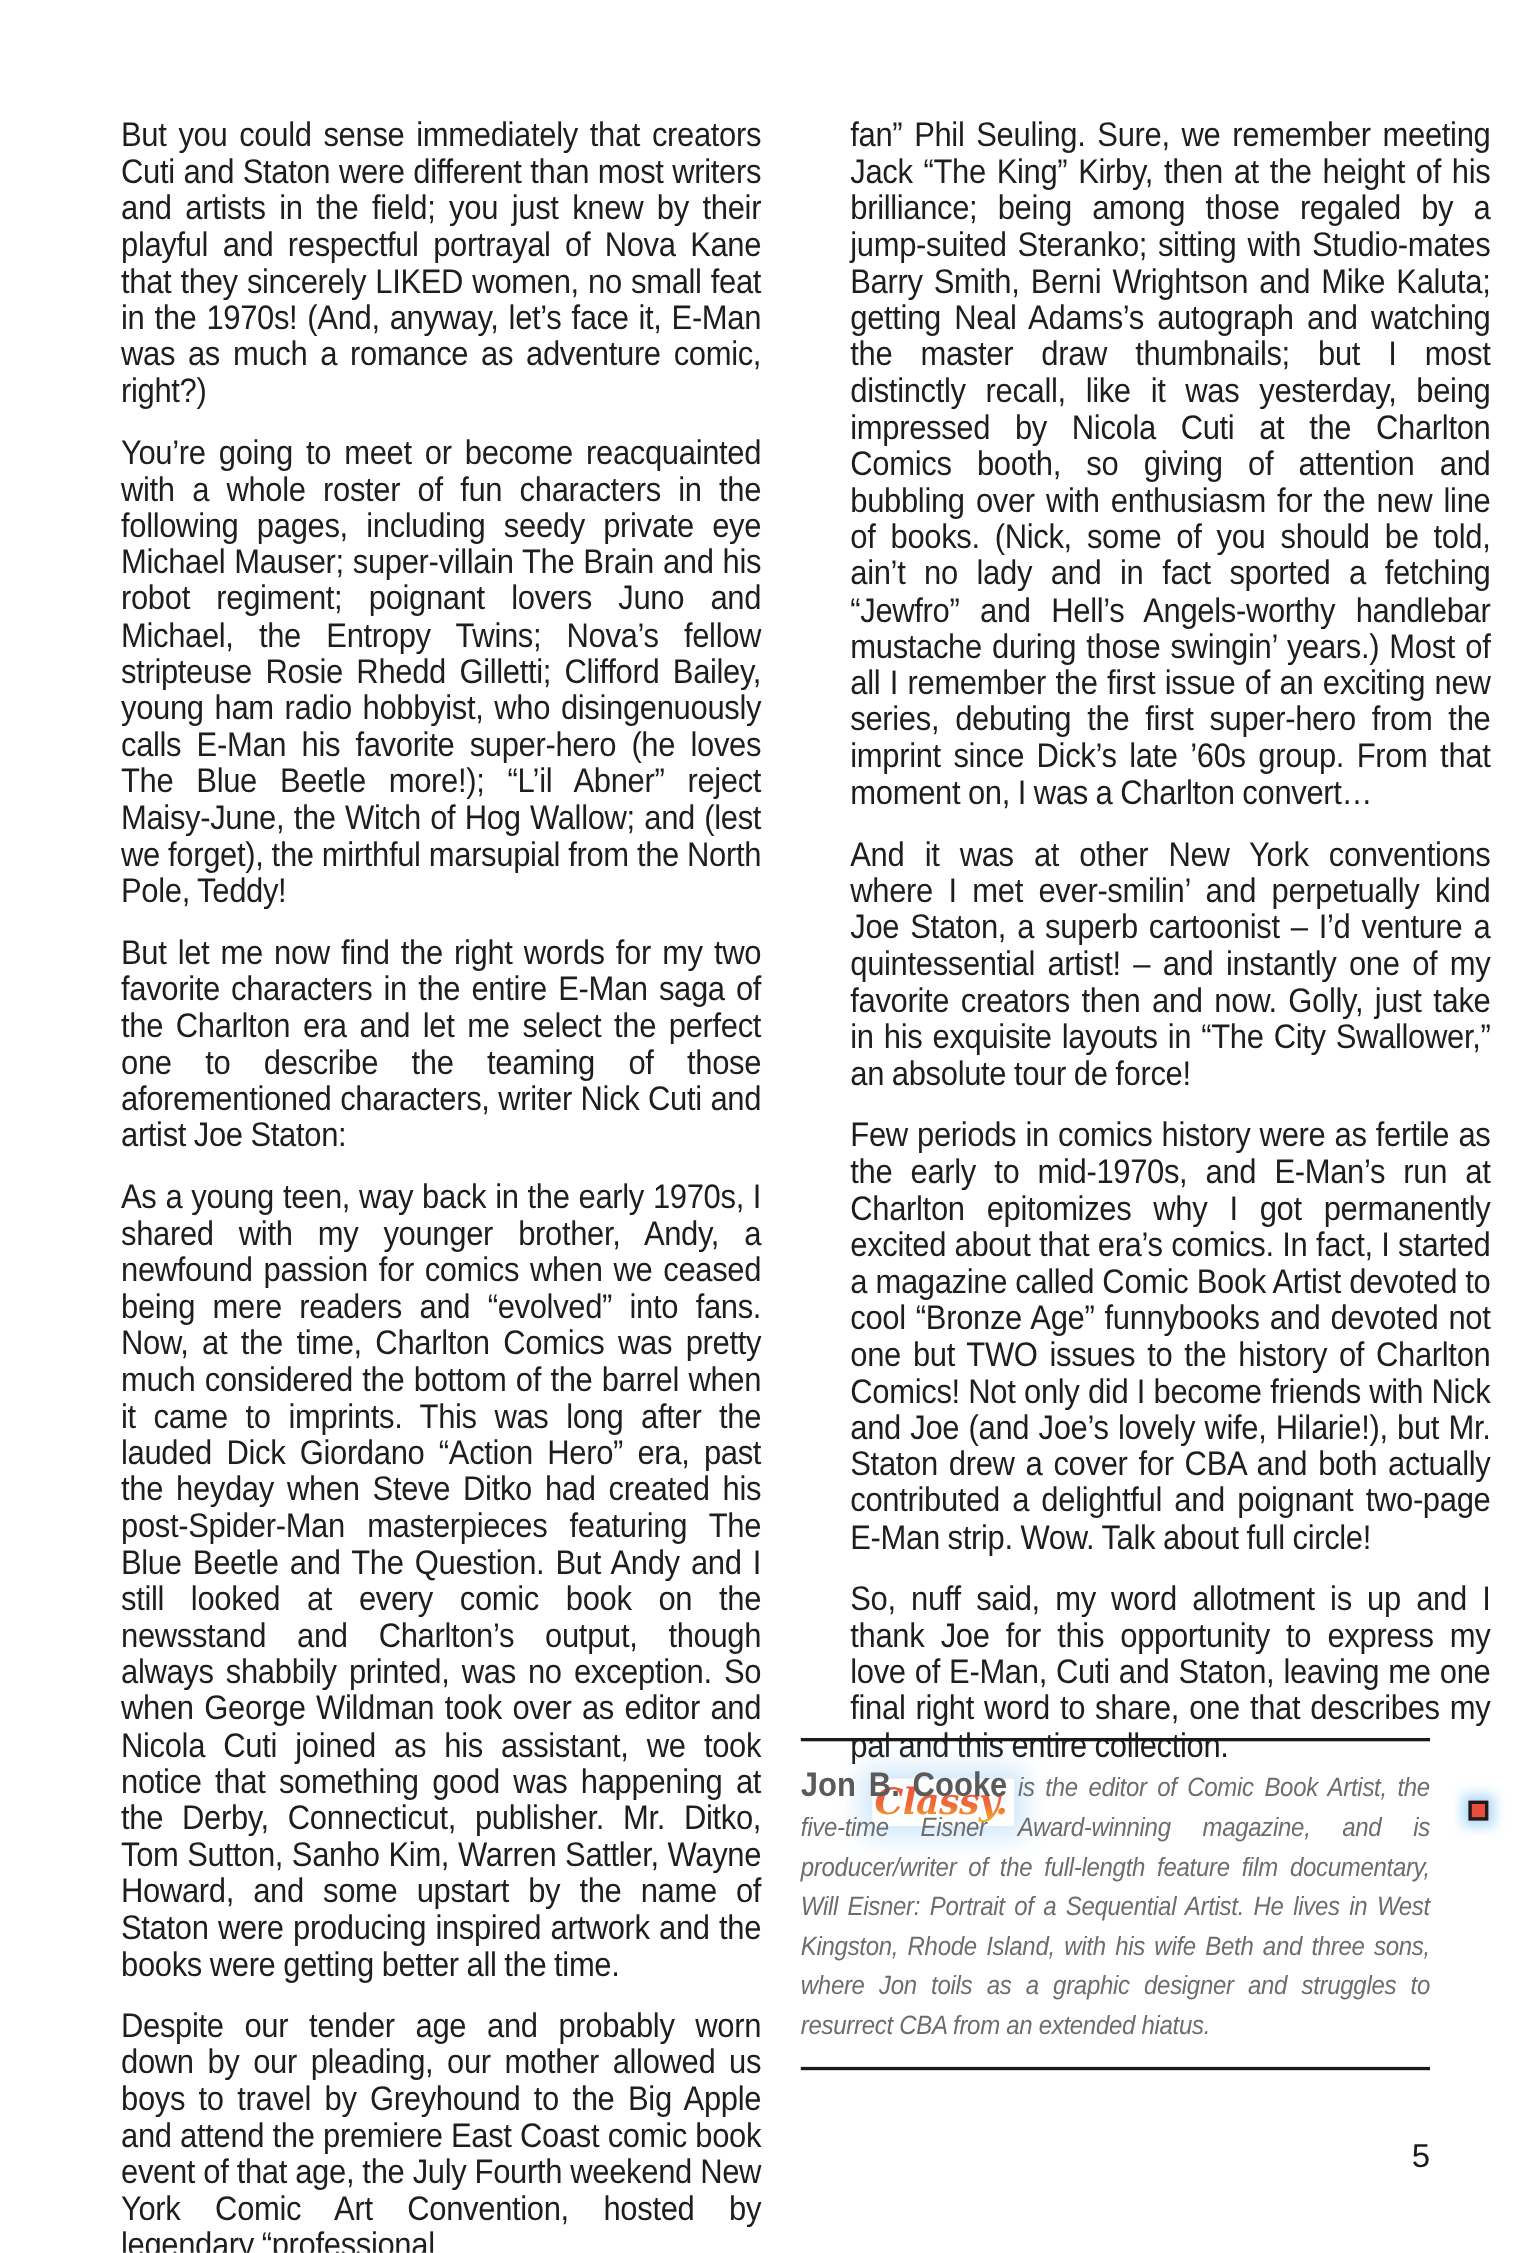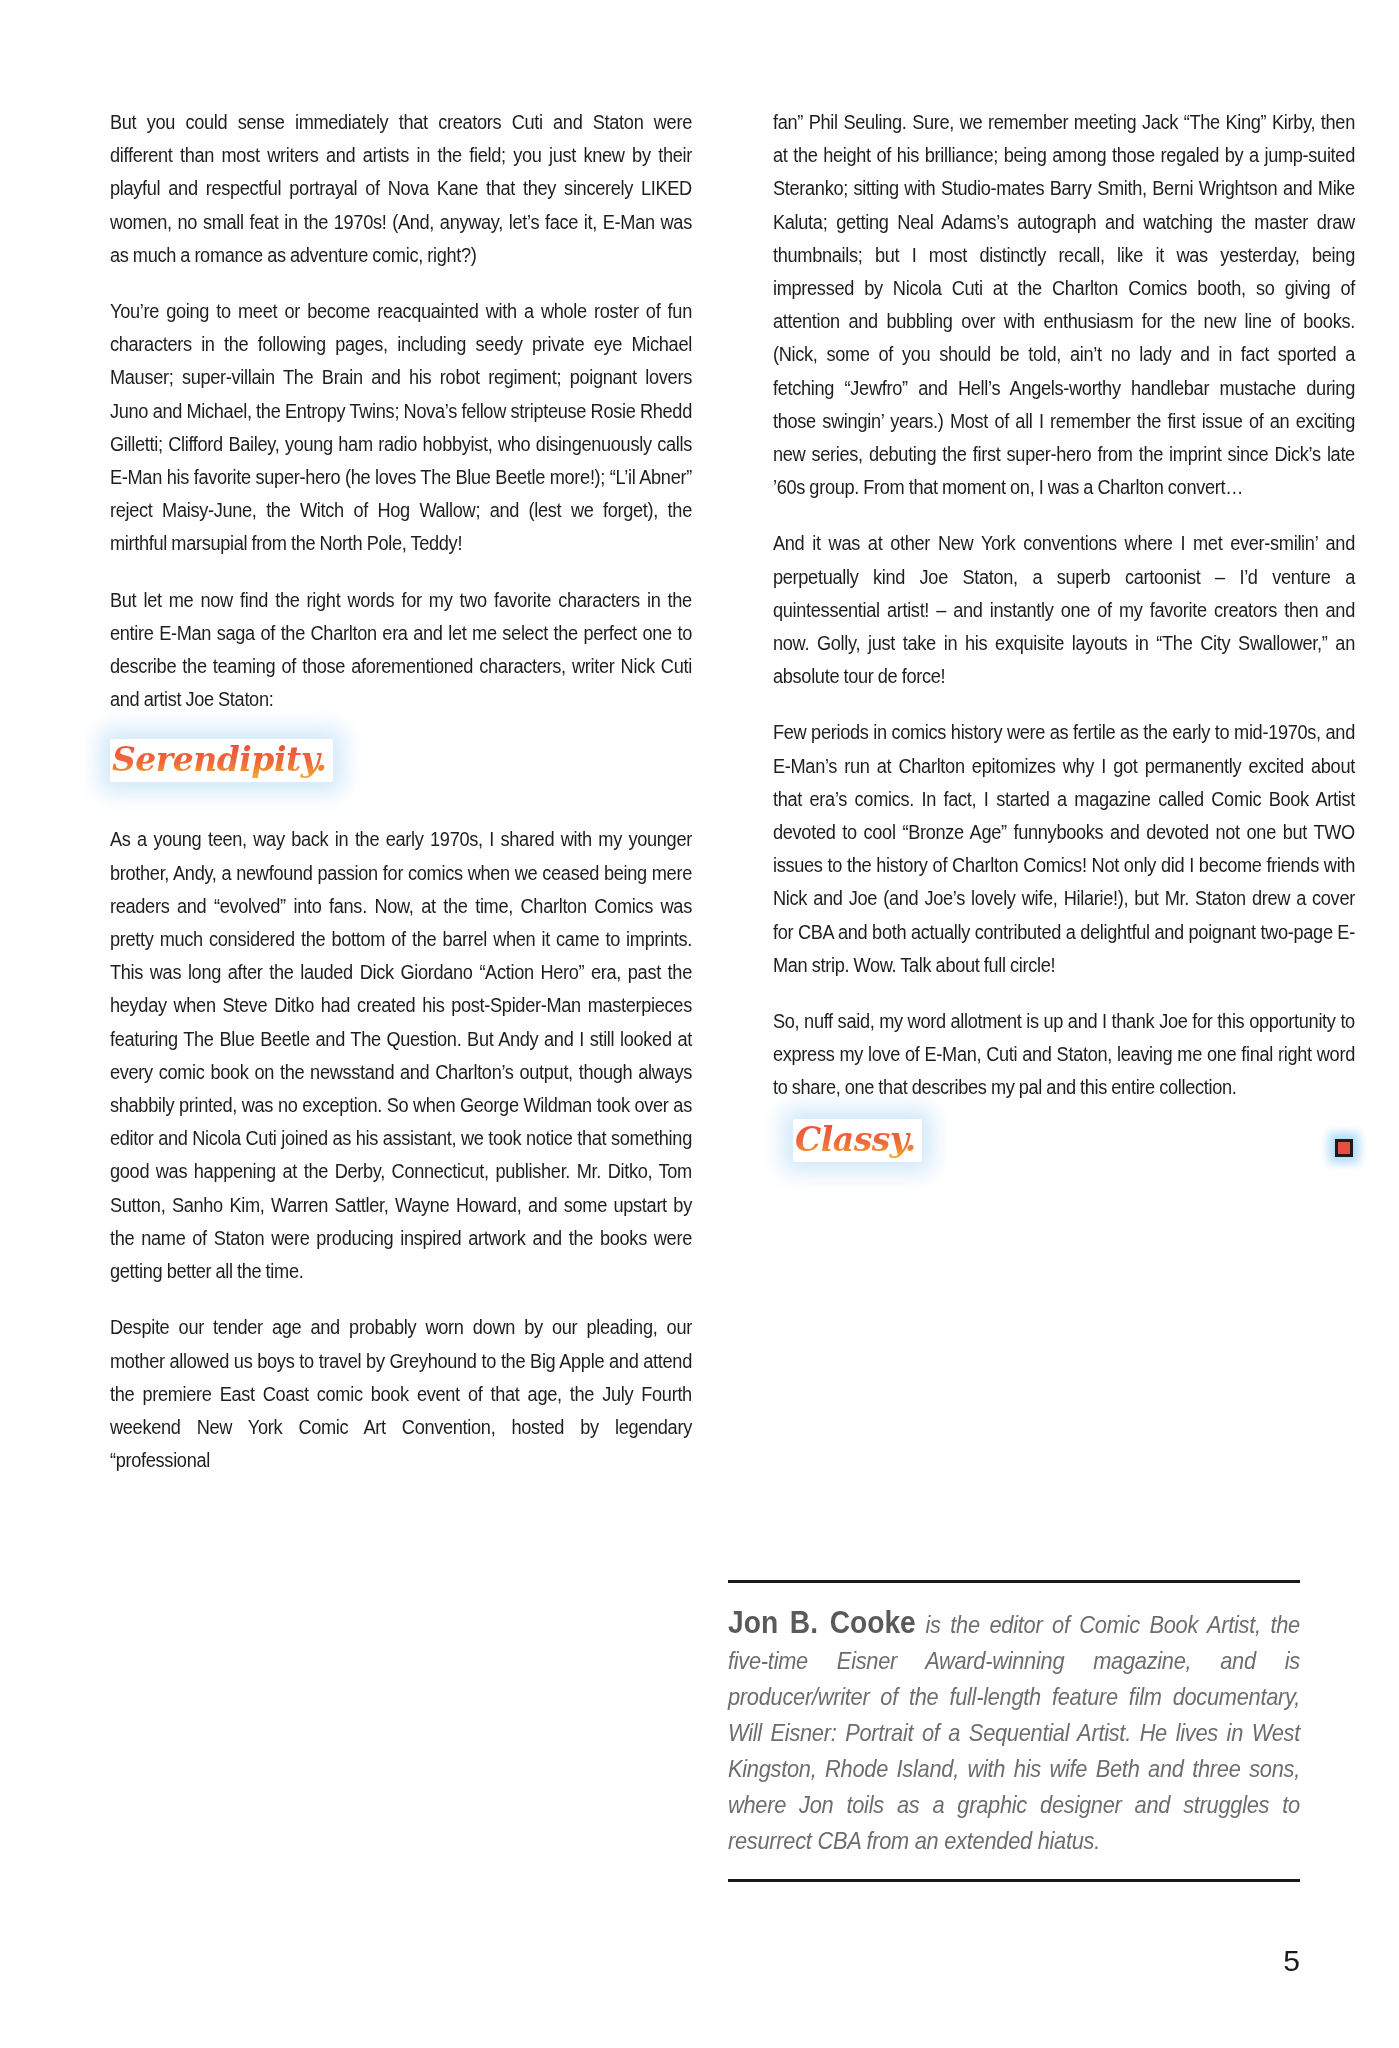--- a/index.html
+++ b/index.html
@@ -24,21 +24,21 @@
     .column {
       position: absolute;
       top: 106px;
       width: 582px;
     }
     .col-left { left: 110px; }
     .col-right { left: 728px; margin-left: 45px; }
 
     p.body {
       margin: 0 0 23px 0;
-      font-size: 20px;
+      font-size: 31px;
       line-height: 33.2px;
       text-align: justify;
       hyphens: manual;
       letter-spacing: -0.35px;
       word-spacing: -0.5px;
       font-stretch: condensed;
       transform-origin: left top;
     }
 
     
@@ -146,25 +146,20 @@
     <p class="body">
         <span class="narrow">But you could sense immediately that creators Cuti and Staton were different than most writers and art­ists in the field; you just knew by their playful and re­spectful portrayal of Nova Kane that they sincerely LIKED women, no small feat in the 1970s! (And, any­way, let’s face it, E-Man was as much a romance as adventure comic, right?)</span>
       </p>
     <p class="body">
         <span class="narrow">You’re going to meet or become reacquainted with a whole roster of fun characters in the following pages, including seedy private eye Michael Mauser; super-vil­lain The Brain and his robot regiment; poignant lovers Juno and Michael, the Entropy Twins; Nova’s fellow stripteuse Rosie Rhedd Gilletti; Clifford Bailey, young ham radio hobbyist, who disingenuously calls E-Man his favorite super-hero (he loves The Blue Beetle more!); “L’il Abner” reject Maisy-June, the Witch of Hog Wallow; and (lest we forget), the mirthful marsupial from the North Pole, Teddy!</span>
       </p>
     <p class="body" style="">
         <span class="narrow">But let me now find the right words for my two favorite characters in the entire E-Man saga of the Charlton era and let me select the perfect one to describe the teaming of those aforementioned characters, writer Nick Cuti and artist Joe Staton:</span>
       </p>
 
-    <div class="serendipity-block">
-      <span class="logo-wrap">
-        <span class="logo-word">Serendipity.</span>
-      </span>
-    </div>
 
     <p class="body">
         <span class="narrow">As a young teen, way back in the early 1970s, I shared with my younger brother, Andy, a newfound passion for comics when we ceased being mere readers and “evolved” into fans. Now, at the time, Charlton Comics was pretty much considered the bottom of the barrel when it came to imprints. This was long after the lauded Dick Giordano “Action Hero” era, past the heyday when Steve Ditko had created his post-Spider-Man masterpieces featuring The Blue Beetle and The Question. But Andy and I still looked at every comic book on the newsstand and Charlton’s output, though always shabbily printed, was no exception. So when George Wildman took over as editor and Nicola Cuti joined as his assistant, we took notice that some­thing good was happening at the Derby, Connecticut, publisher. Mr. Ditko, Tom Sutton, Sanho Kim, Warren Sattler, Wayne Howard, and some upstart by the name of Staton were producing inspired artwork and the books were getting better all the time.</span>
       </p>
     <p class="body">
         <span class="narrow">Despite our tender age and probably worn down by our pleading, our mother allowed us boys to travel by Greyhound to the Big Apple and attend the premiere East Coast comic book event of that age, the July Fourth weekend New York Comic Art Convention, hosted by legendary “professional</span>
       </p>
   </div>
 
   <div class="column col-right">

